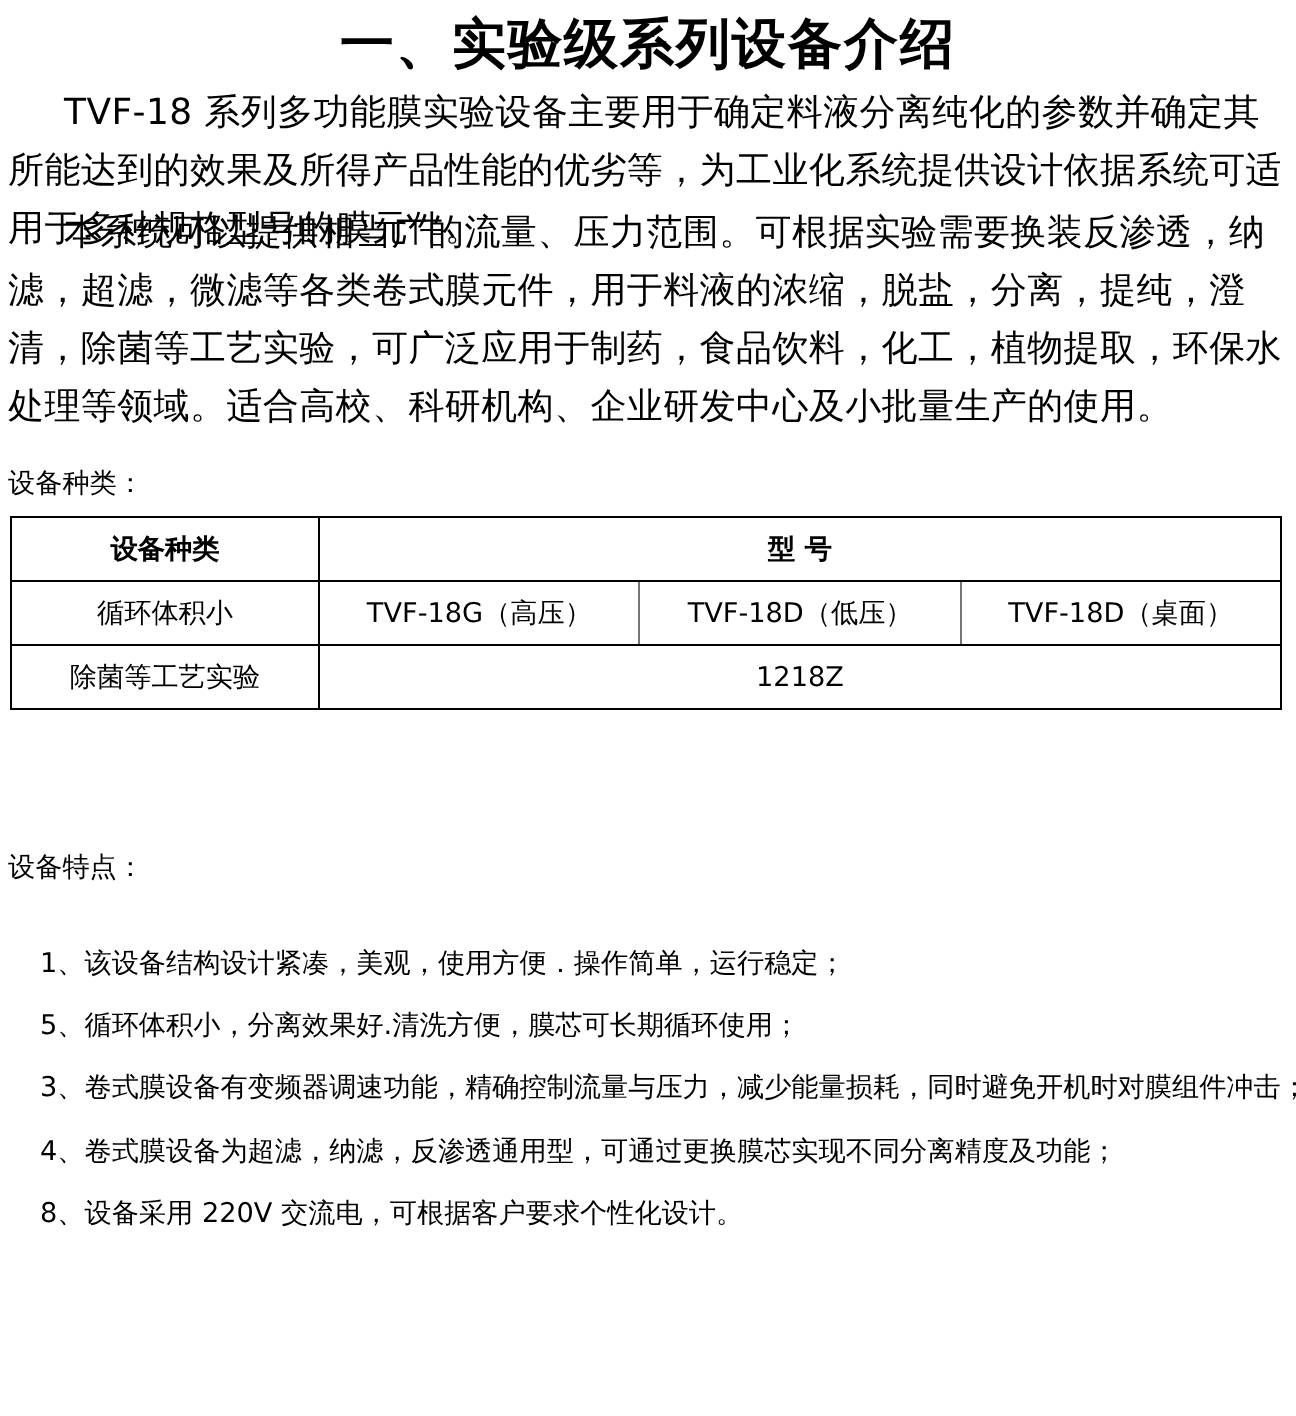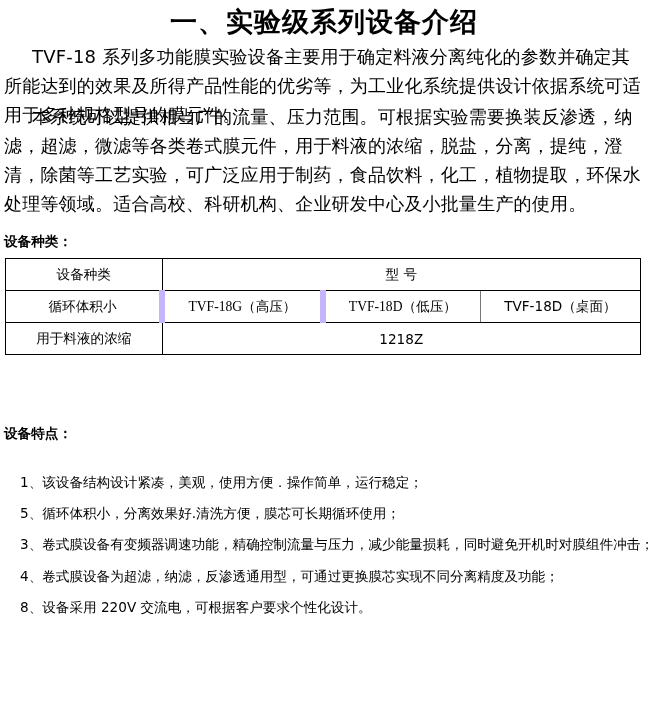--- a/index.html
+++ b/index.html
@@ -4,28 +4,28 @@
 <style>
   html, body { margin: 0; padding: 0; background: #ffffff; }
   body { width: 648px; height: 708px; position: relative; overflow: hidden;
          font-family: "DejaVu Sans", "Liberation Sans", sans-serif; color: #000; }
   .title { position: absolute; left: 0; top: 4px; width: 648px; text-align: center;
            font-size: 27px; font-weight: bold; letter-spacing: 1px; }
   .para { position: absolute; left: 4px; width: 640px; font-size: 18px; line-height: 29px;
           text-indent: 28px; letter-spacing: 0.2px; }
   .p1 { top: 42px; }
   .p2 { top: 104px; font-family: Liberation Mono, monospace; }
-  .heading { position: absolute; left: 4px; font-size: 13.6px; font-weight: bold; }
+  .heading { position: absolute; left: 4px; font-size: 13.6px; font-weight: normal; }
   .h1 { top: 233px; }
   .h2 { top: 425px; }
   table { position: absolute; left: 5px; top: 258px; width: 636px; border-collapse: collapse;
           font-size: 13.6px; }
   td { border: 1px solid #000; height: 31px; text-align: center; padding: 0; }
-  td.inner { border-left: 6px solid #c4b5fd; border-right: 1px solid #777; font-family: Liberation Serif, serif; }
-  th { border: 1px solid #000; height: 31px; font-weight: normal; padding: 0; }
+  td.inner { border-left: 1px solid #c4b5fd; border-right: 1px solid #777; }
+  th { border: 1px solid #000; height: 31px; font-weight: bold; padding: 0; }
   .c1 { width: 153px; }
   .features { position: absolute; left: 4px; top: 451px; width: 644px; margin: 16px; padding: 0;
               list-style: none; font-size: 13.6px; }
   .features li { height: 31.2px; line-height: 31.2px; white-space: nowrap; }
 </style>
 </head>
 <body>
 
 <div class="title">一、实验级系列设备介绍</div>
 
@@ -40,21 +40,21 @@
     <th class="c1">设备种类</th>
     <th colspan="3">型 号</th>
   </tr>
   <tr>
     <td class="c1">循环体积小</td>
     <td class="inner">TVF-18G（高压）</td>
     <td class="inner">TVF-18D（低压）</td>
     <td>TVF-18D（桌面）</td>
   </tr>
   <tr>
-    <td class="c1">用于料液的浓缩</td>
+    <td class="c1">除菌等工艺实验</td>
     <td colspan="3">1218Z</td>
   </tr>
 </tbody>
   </table>
 
 <div class="heading h2">设备特点：</div>
 
 <ul class="features">
   <li>1、该设备结构设计紧凑，美观，使用方便．操作简单，运行稳定；</li>
   <li>5、循环体积小，分离效果好.清洗方便，膜芯可长期循环使用；</li>

